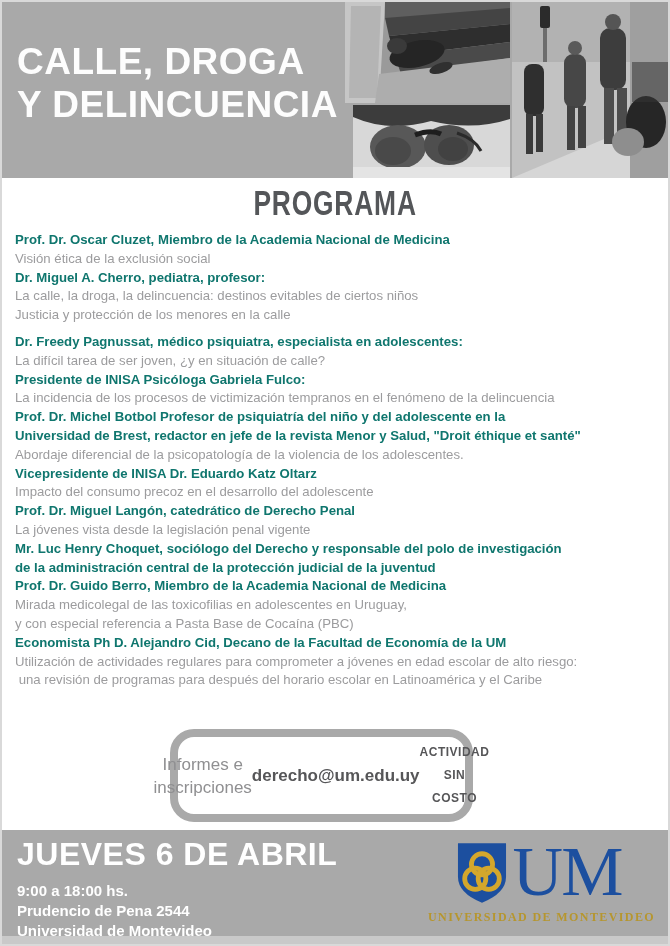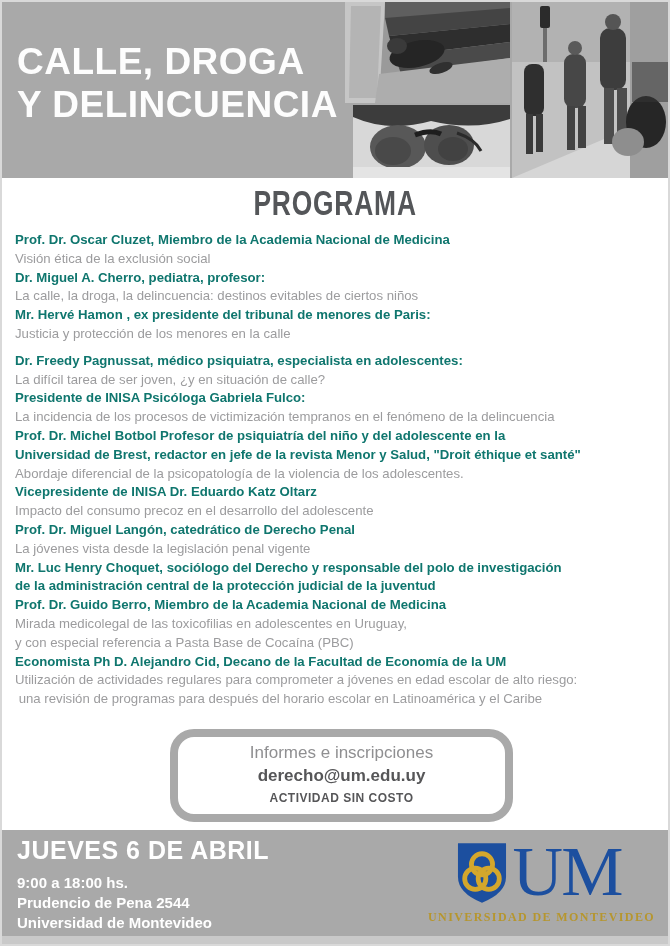--- a/index.html
+++ b/index.html
@@ -31,38 +31,38 @@
     display:inline-block; font-size:33px; font-weight:bold; color:#545659;
     transform:scale(0.80,1.06); letter-spacing:1px;
   }
   .program-list { position:absolute; top:229px; left:13px; right:8px; }
   .p-line { font-size:13.2px; line-height:18.8px; white-space:pre-wrap; }
   .p-line.bold { font-weight:bold; color:#0f766e; }
   .p-line.reg  { color:#9c9c9e; }
   .entry.gap { margin-top:8px; }
   
   .info-box {
-    position:absolute; left:168px; top:727px; width:343px; height:93px;
+    position:absolute; left:168px; top:727px; width:303px; height:93px;
     box-sizing:border-box; border:8px solid #a9a9a9; border-radius:24px;
-    background:#ffffff; display:flex; flex-direction:column;
+    background:#ffffff; display:flex; flex-direction:row;
     justify-content:center; align-items:center; text-align:center;
   }
   .info-box .label { font-size:17px; color:#8f8f91; line-height:23px; }
   .info-box .email { font-size:17px; font-weight:bold; color:#565658; line-height:23px; }
   .info-box .note  { font-size:12px; font-weight:bold; color:#565658; line-height:23px; letter-spacing:0.5px; }
   
   .footer-band {
     position:absolute; left:0; right:0; bottom:8px; height:106px;
     background:#a9a9a9;
   }
   .bottom-strip {
     position:absolute; left:0; right:0; bottom:0; height:8px; background:#c9c9c9;
   }
   .footer-left { position:absolute; left:15px; top:6px; color:#ffffff; }
-  .event-date { font-size:25px; font-weight:bold; letter-spacing:0.5px; margin-bottom:8px; }
+  .event-date { font-size:32px; font-weight:bold; letter-spacing:0.5px; margin-bottom:8px; }
   .footer-detail { font-size:15px; font-weight:bold; line-height:20px; }
   
   .um-logo { position:absolute; right:18px; top:12px; width:222px; text-align:center; }
   .um-logo-row { display:flex; align-items:flex-start; justify-content:center; }
   .um-acronym {
     font-family:"Liberation Serif", serif; font-size:70px; line-height:60px;
     color:#1c4f9f; margin-left:6px; letter-spacing:-2px;
   }
   .um-caption {
     margin-top:6px; font-family:"Liberation Serif", serif; font-weight:bold;
@@ -137,21 +137,20 @@
   <div class="program-list" id="program-list">
       <div class="entry">
         <div class="p-line bold">Prof. Dr. Oscar Cluzet, Miembro de la Academia Nacional de Medicina</div>
         <div class="p-line reg">Visión ética de la exclusión social</div>
       </div>
       <div class="entry">
         <div class="p-line bold">Dr. Miguel A. Cherro, pediatra, profesor:</div>
         <div class="p-line reg">La calle, la droga, la delincuencia: destinos evitables de ciertos niños</div>
       </div>
       <div class="entry">
-        <div class="p-line bold">Mr. Hervé Hamon , ex presidente del tribunal de menores de Paris:</div>
         <div class="p-line reg">Justicia y protección de los menores en la calle</div>
       </div>
       <div class="entry gap">
         <div class="p-line bold">Dr. Freedy Pagnussat, médico psiquiatra, especialista en adolescentes:</div>
         <div class="p-line reg">La difícil tarea de ser joven, ¿y en situación de calle?</div>
       </div>
       <div class="entry">
         <div class="p-line bold">Presidente de INISA Psicóloga Gabriela Fulco:</div>
         <div class="p-line reg">La incidencia de los procesos de victimización tempranos en el fenómeno de la delincuencia</div>
       </div>

